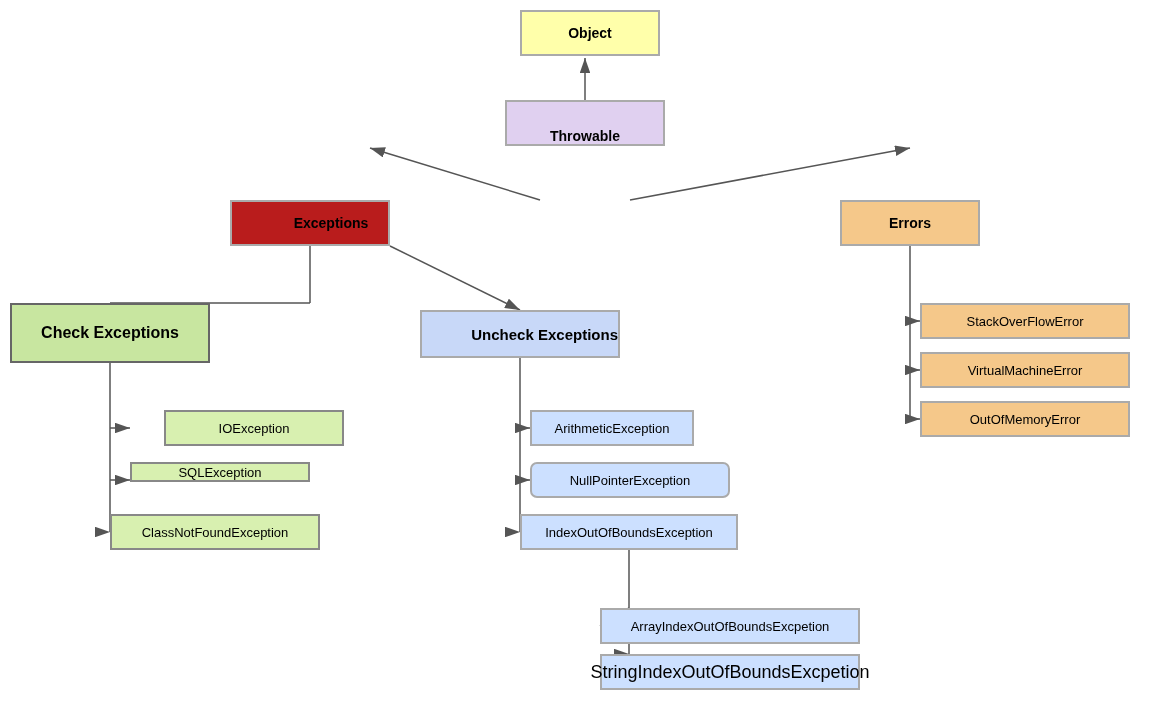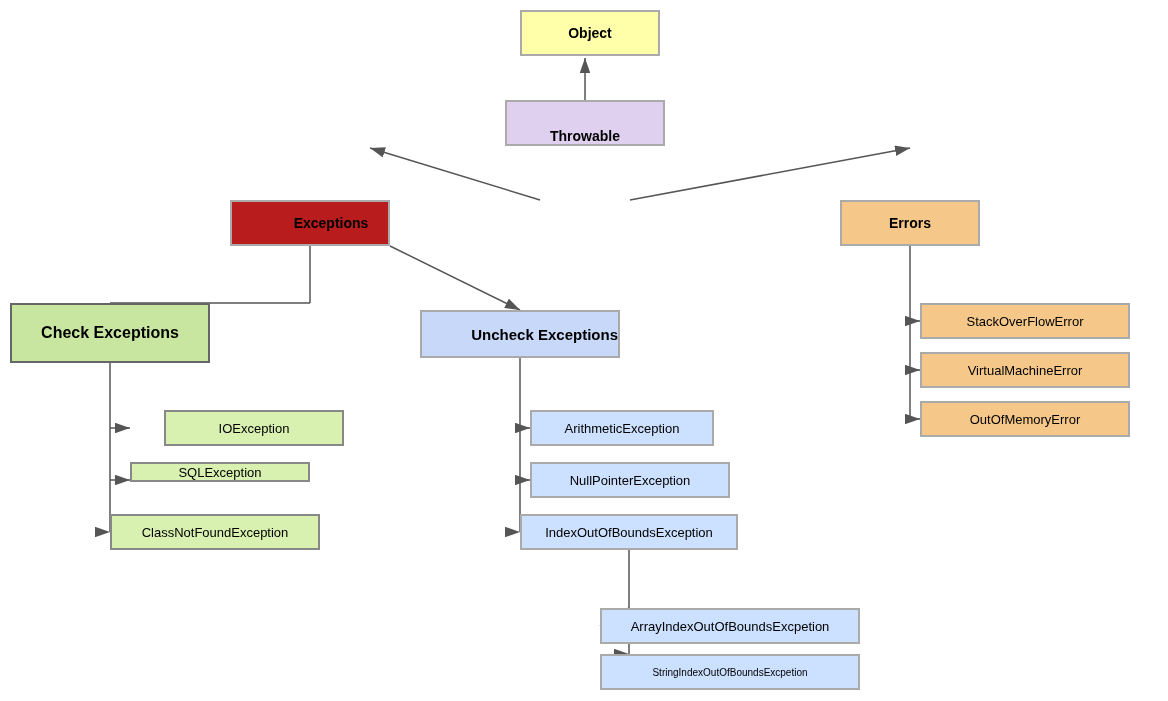--- a/index.html
+++ b/index.html
@@ -89,31 +89,32 @@
       left: 110px; top: 514px;
       width: 210px; height: 36px;
       font-size: 13px;
       font-weight: normal;
     }
     
     .node-arithmetic {
       background: #cce0ff;
       border-color: #aaa;
       left: 530px; top: 410px;
-      width: 184px; height: 36px;
+      width: 164px; height: 36px;
       font-size: 13px;
       font-weight: normal;
     }
     .node-nullpointer {
       background: #cce0ff;
       border-color: #aaa;
       left: 530px; top: 462px;
       width: 200px; height: 36px;
       font-size: 13px;
       font-weight: normal;
+      border-radius: 7px;
     }
     .node-indexoutofbounds {
       background: #cce0ff;
       border-color: #aaa;
       left: 520px; top: 514px;
       width: 218px; height: 36px;
       font-size: 13px;
       font-weight: normal;
     }
     .node-arrayindex {
@@ -122,21 +123,21 @@
       left: 600px; top: 608px;
       width: 260px; height: 36px;
       font-size: 13px;
       font-weight: normal;
     }
     .node-stringindex {
       background: #cce0ff;
       border-color: #aaa;
       left: 600px; top: 654px;
       width: 260px; height: 36px;
-      font-size: 10px;
+      font-size: 18px;
       font-weight: normal;
     }
     
     .node-stackoverflow {
       background: #f5c88a;
       border-color: #aaa;
       left: 920px; top: 303px;
       width: 210px; height: 36px;
       font-size: 13px;
       font-weight: normal;

